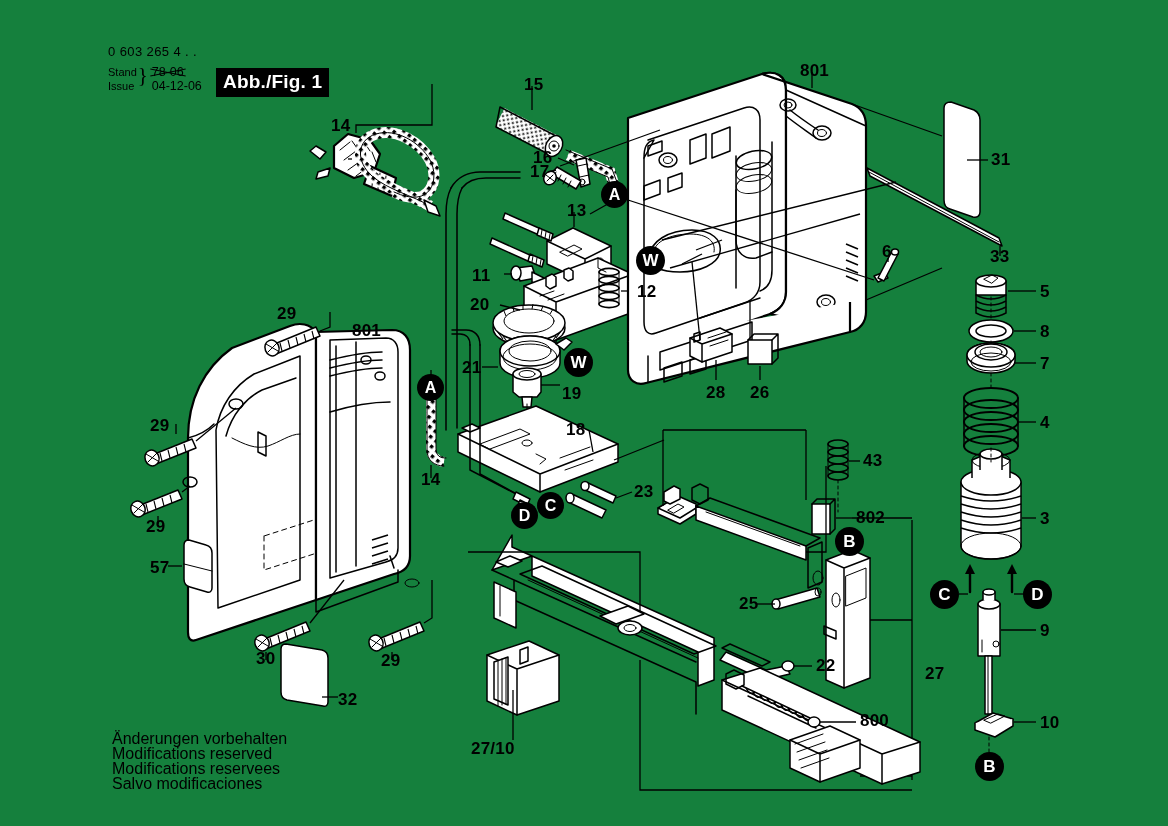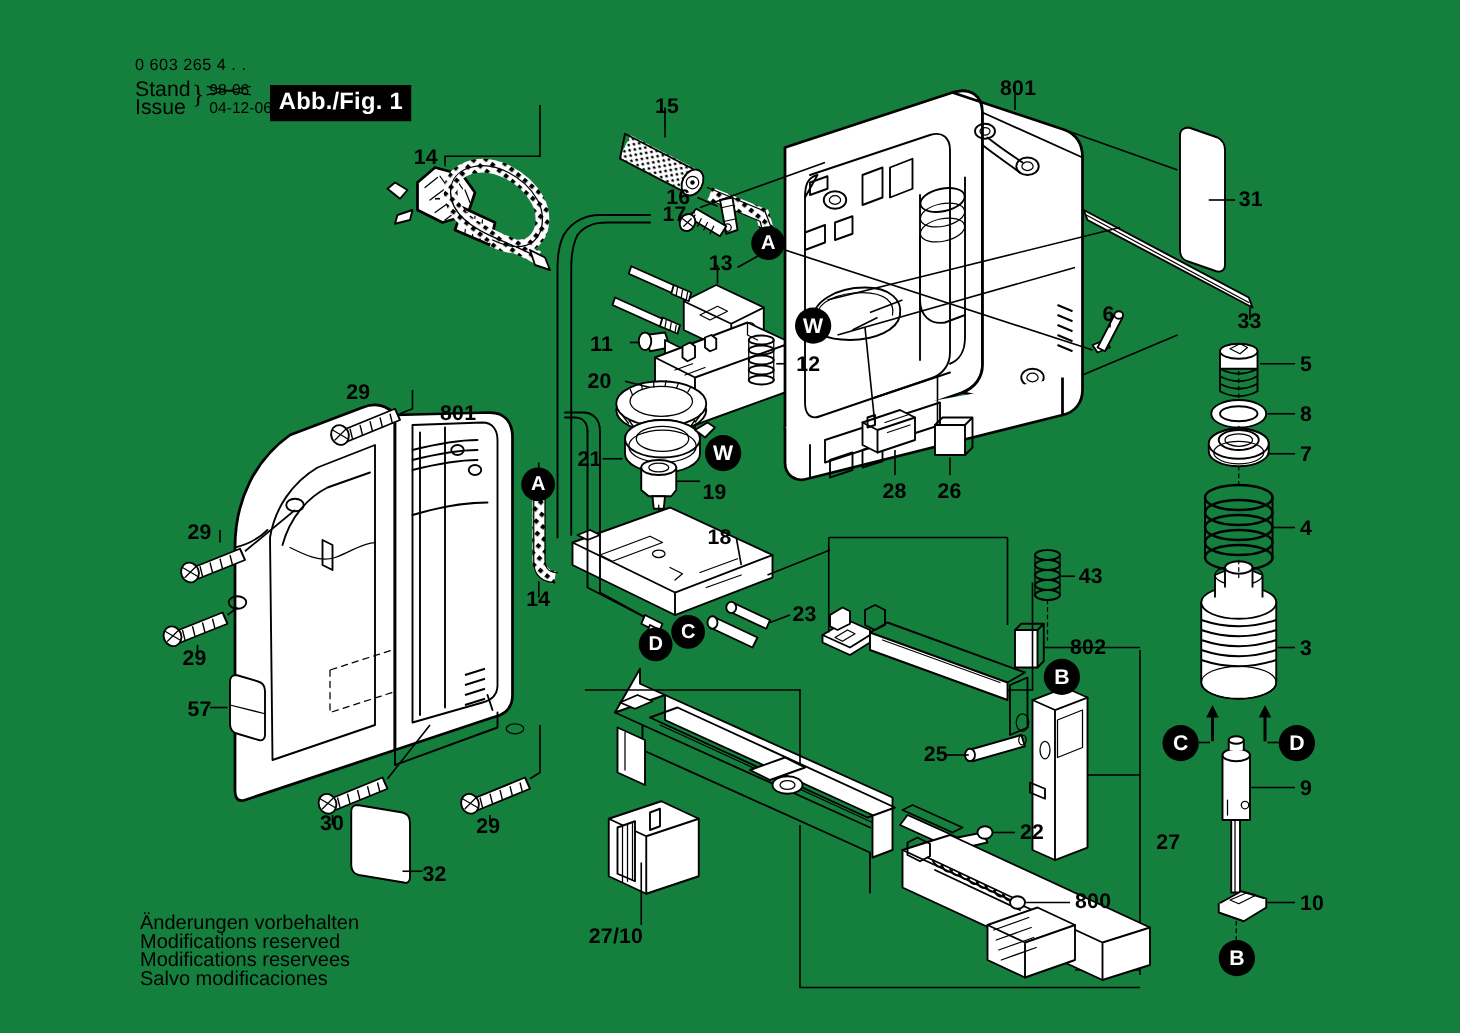--- a/index.html
+++ b/index.html
@@ -15,21 +15,21 @@
     height:826px;
     background:#15803d;
     overflow:hidden;
   }
   #artwork{position:absolute;left:0;top:0;width:1168px;height:826px;}
 
   
   .hdr{position:absolute;left:108px;top:44px;}
   .hdr-no{font-size:13px;letter-spacing:.4px;white-space:nowrap;}
   .hdr-rows{position:relative;margin-top:6px;display:flex;align-items:flex-start;}
-  .hdr-labels{font-size:17px;line-height:14px;}
+  .hdr-labels{font-size:11px;line-height:14px;}
   .brace{
     position:relative;width:13px;font-size:21px;line-height:28px;
     margin-left:1px;margin-top:-4px;font-family:"Liberation Serif","DejaVu Serif",serif;
   }
   .hdr-dates{font-size:12.5px;line-height:14px;position:relative;margin-left:1px;}
   .struck{position:relative;display:inline-block;}
   .struck::after{
     content:"";position:absolute;left:-2px;right:-2px;top:50%;
     border-top:1.6px solid #000;transform:rotate(-11deg);
   }
@@ -656,21 +656,21 @@
 
   <div class="hdr">
     <div class="hdr-no">0 603 265 4 . .</div>
     <div class="hdr-rows">
       <div class="hdr-labels">
         <div>Stand</div>
         <div>Issue</div>
       </div>
       <div class="brace">}</div>
       <div class="hdr-dates">
-        <div><span class="struck">98-06</span></div>
+        <div><span class="struck">78-06</span></div>
         <div>04-12-06</div>
       </div>
     </div>
   </div>
   <div class="figbox">Abb./Fig. 1</div>
 
   <div class="footer">
     <div>Änderungen vorbehalten</div>
     <div>Modifications reserved</div>
     <div>Modifications reservees</div>

